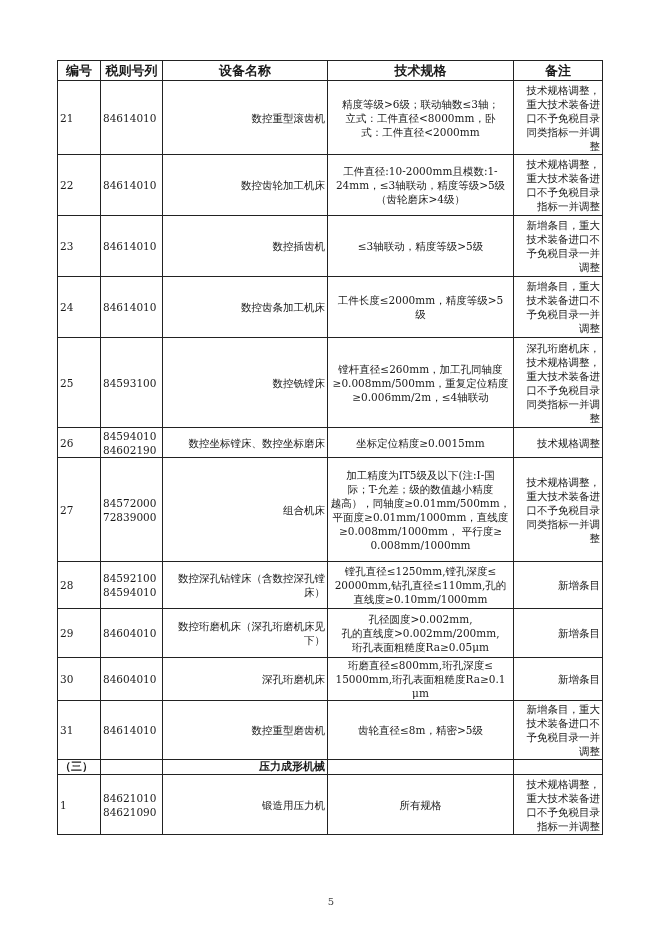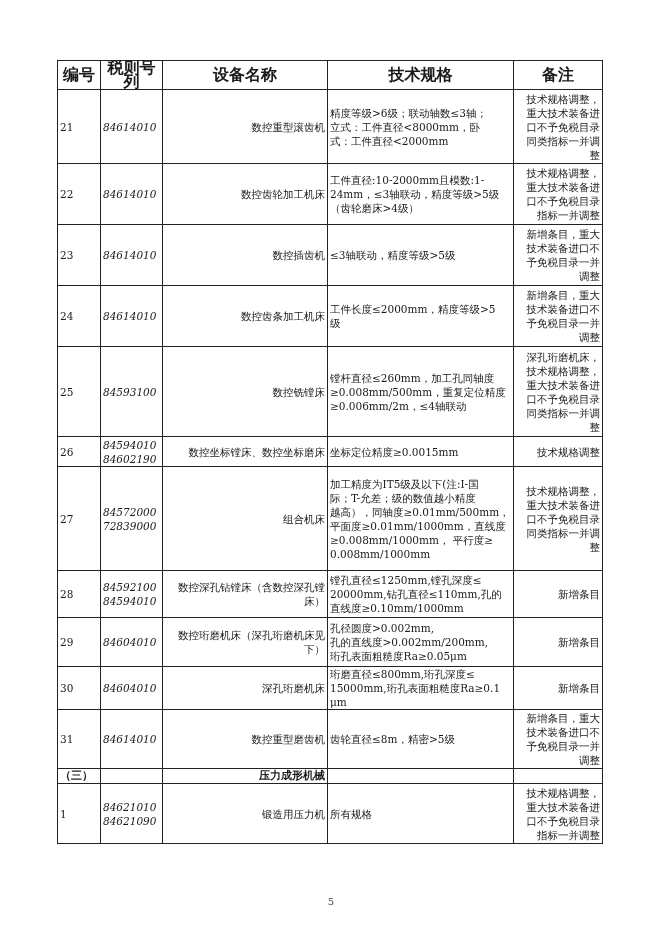--- a/index.html
+++ b/index.html
@@ -4,25 +4,25 @@
 <style>
   html, body { margin: 0; padding: 0; background: #ffffff; }
   body { width: 662px; height: 936px; position: relative; overflow: hidden;
          font-family: "DejaVu Serif", "Liberation Serif", serif; color: #1a1a1a; }
   .page { position: absolute; left: 0; top: 0; width: 662px; height: 936px; }
   table.spec { position: absolute; left: 57px; top: 60px; border-collapse: collapse;
                table-layout: fixed; width: 545px; font-size: 10.5px; line-height: 14px; }
   table.spec td, table.spec th { border: 1px solid #222; padding: 0 2px; vertical-align: middle;
                overflow: hidden; word-break: break-all; }
   table.spec th { font-family: "DejaVu Sans", "Liberation Sans", sans-serif; font-weight: bold;
-               font-size: 16px; text-align: center; height: 19px; padding: 0; }
+               font-size: 13px; text-align: center; height: 19px; padding: 0; }
   td.num { text-align: left; }
-  td.code { text-align: left; padding-left: 2px; font-style: italic; }
+  td.code { text-align: left; padding-left: 2px; }
   td.name { text-align: right; padding-left: 3px; }
-  td.spec-text { text-align: left; }
+  td.spec-text { text-align: center; }
   td.note { text-align: right; }
   tr.section td { font-weight: bold; font-family: "DejaVu Sans", "Liberation Sans", sans-serif; font-size: 11px; }
   .pageno { position: absolute; left: 0; width: 662px; top: 896px; text-align: center;
             font-size: 10px; color: #444; }
   .ln { display: block; white-space: nowrap; }
 </style>
 </head>
 <body>
 
 <div class="page">

